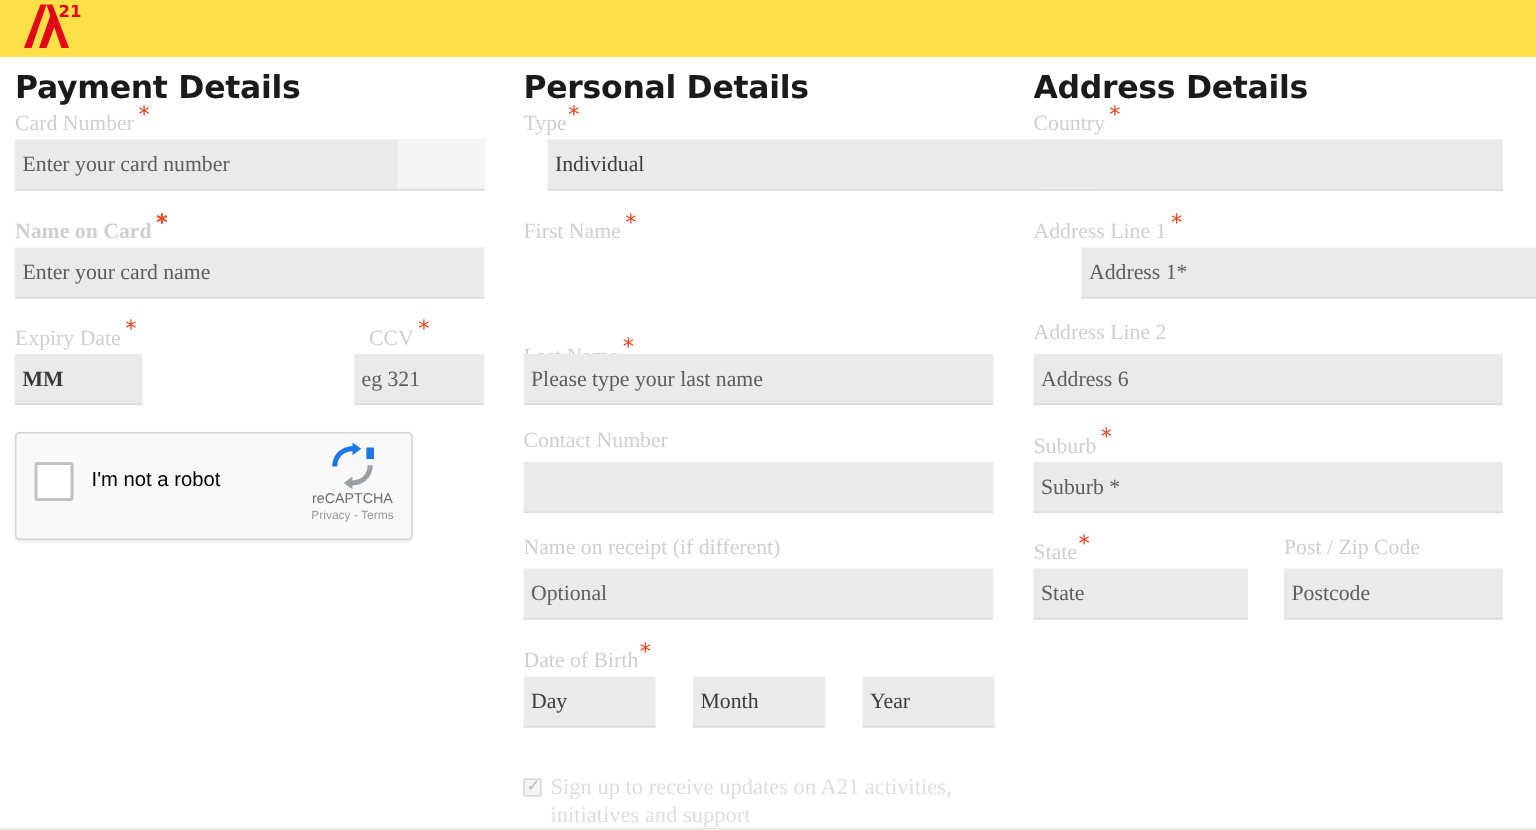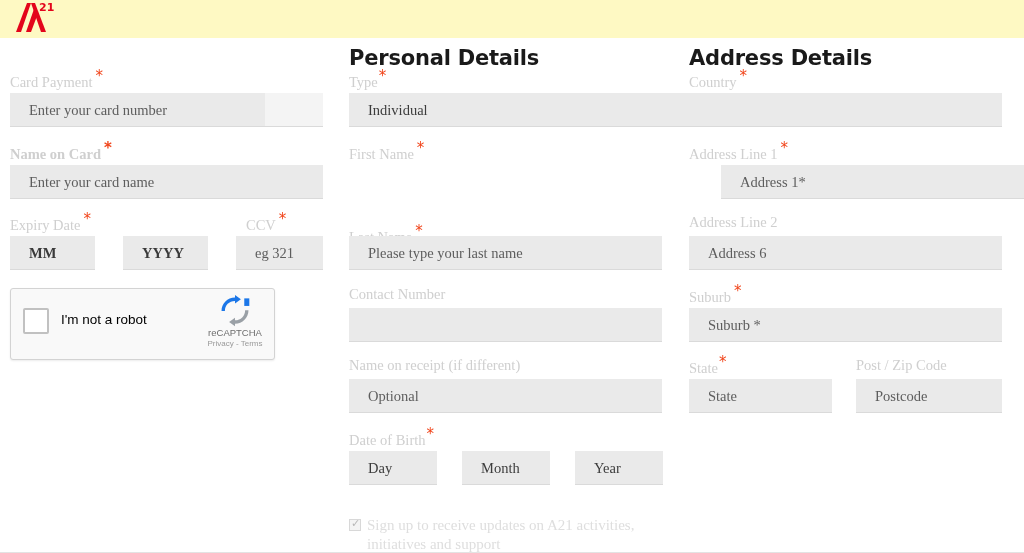--- a/index.html
+++ b/index.html
@@ -11,21 +11,21 @@
     background: #ffffff;
     font-family: "Liberation Serif", "DejaVu Serif", serif;
   }
 
   
   .topbar {
     position: absolute;
     left: 0; top: 0;
     width: 1024px;
     height: 38px;
-    background: #fef9c3;
+    background: #fde047;
   }
   .logo {
     position: absolute;
     left: 10px; top: 1px;
     width: 48px; height: 36px;
   }
 
   
   .page {
     position: absolute;
@@ -77,21 +77,21 @@
   .input {
     position: absolute;
     background: #eaeaea;
     border: none;
     border-bottom: 1px solid #dadada;
     height: 34px;
     line-height: 34px;
     font-family: "Liberation Serif", serif;
     font-size: 14.5px;
     color: #5d5d5d;
-    padding-left: 19px;
+    padding-left: 5px;
     white-space: nowrap;
     overflow: hidden;
   }
   .input.value { color: #3c3c3c; }
   .input.bold  { font-weight: bold; color: #3a3a3a; }
 
   
   .cardnum-pane {
     position: absolute;
     top: 0;
@@ -204,23 +204,24 @@
       <polygon points="21,2 25,2 36,31 31,31" fill="#e3051b"></polygon>
     </svg>
     <div style="position:absolute;left:29px;top:0px;font-family:'DejaVu Sans','Liberation Sans',sans-serif;font-size:11px;font-weight:bold;color:#e3051b;">21</div>
   </div>
 </div>
 
 <div class="page">
 
   <div class="col col-payment">
 
+    <div class="section-title">Payment Details</div>
 
     <div class="field-label" style="top:33px;left:0;">
-      <span>Card Payment</span><span class="req">*</span>
+      <span>Card Number</span><span class="req">*</span>
     </div>
     <div class="input" style="top:55px;left:0;width:313px;">
       <span>Enter your card number</span>
       <div class="cardnum-pane"></div>
     </div>
 
     <div class="field-label" style="top:105px;left:0;font-weight:bold;">
       <span>Name on Card</span><span class="req">*</span>
     </div>
     <div class="input" style="top:127px;left:0;width:313px;">
@@ -228,23 +229,20 @@
     </div>
 
     <div class="field-label" style="top:176px;left:0;">
       <span>Expiry Date</span><span class="req">*</span>
     </div>
     <div class="field-label" style="top:176px;left:236px;">
       <span>CCV</span><span class="req">*</span>
     </div>
     <div class="input bold" style="top:198px;left:0;width:85px;">
       <span>MM</span>
-    </div>
-    <div class="input bold" style="top:198px;left:113px;width:85px;">
-      <span>YYYY</span>
     </div>
     <div class="input" style="top:198px;left:226px;width:87px;">
       <span>eg 321</span>
     </div>
 
     <div class="recaptcha">
       <div class="rc-box"></div>
       <div class="rc-label">I'm not a robot</div>
       <div class="rc-logo">
         <svg class="rc-mark" viewBox="0 0 40 38">
@@ -261,21 +259,21 @@
     </div>
   </div>
 
   <div class="col col-personal">
 
     <div class="section-title">Personal Details</div>
 
     <div class="field-label" style="top:33px;left:0;">
       <span>Type</span><span class="req req-tight">*</span>
     </div>
-    <div class="input value" style="top:55px;left:0;width:369px;">
+    <div class="input value" style="top:55px;left:16px;width:369px;">
       <span>Individual</span>
     </div>
 
     <div class="field-label" style="top:105px;left:0;">
       <span>First Name</span><span class="req">*</span>
     </div>
 
     <div class="field-label" style="top:176px;left:0;margin-top:12px;">
       <span>Last Name</span><span class="req">*</span>
     </div>

